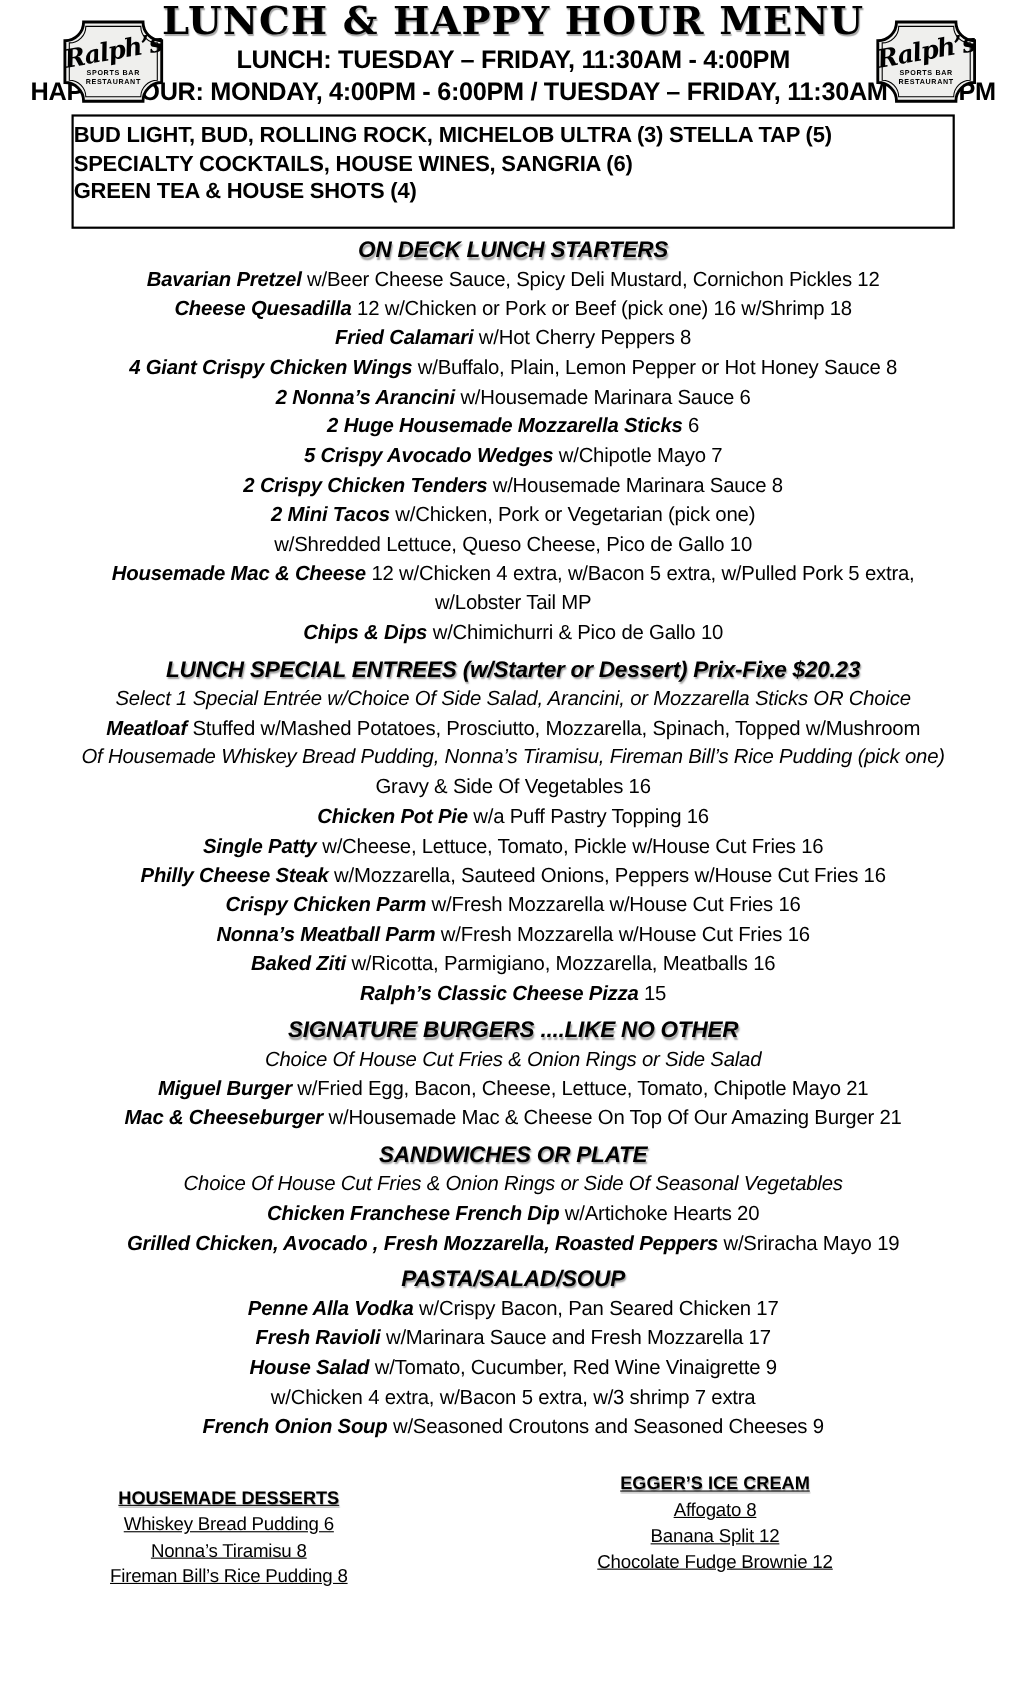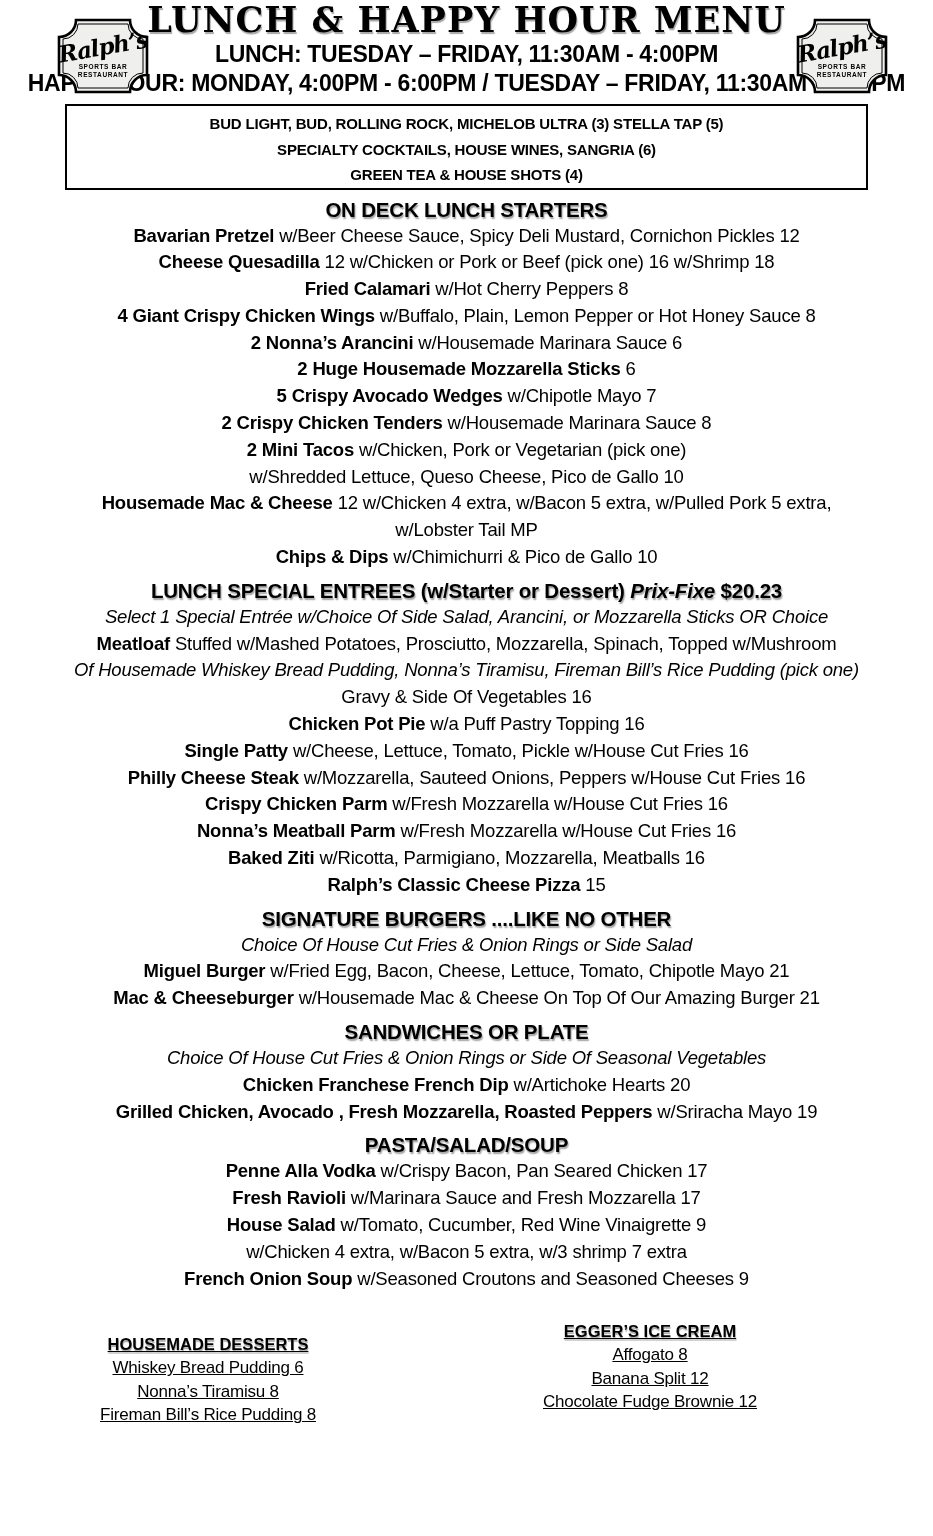--- a/index.html
+++ b/index.html
@@ -30,32 +30,32 @@
   .page-title {
     margin:0; text-align:center;
     font-family:"DejaVu Serif", serif; font-weight:bold; font-size:35px;
     line-height:40px; letter-spacing:1px;
     text-shadow:1px 1.5px 1px rgba(0,0,0,0.35);
   }
   .sched { text-align:center; font-weight:bold; font-size:23px; line-height:28.5px; letter-spacing:-0.3px; }
   
   .drinks-box {
     width:803px; margin:7px auto 0; border:2px solid #000;
-    padding:5px 0 0; text-align:center; font-weight:bold;
-    font-size:15px; line-height:25.5px; letter-spacing:-0.2px;
+    padding:5px 0 18px; text-align:left; font-weight:bold;
+    font-size:20px; line-height:25.5px; letter-spacing:-0.2px;
   }
   
   .sec-h {
     text-align:center; font-weight:bold; font-size:20.5px; line-height:26px;
     margin-top:7px; letter-spacing:-0.2px;
     text-shadow:1px 2px 1.5px rgba(0,0,0,0.38);
   }
   .line { text-align:center; font-size:18.5px; line-height:26.8px; letter-spacing:-0.2px; }
   .r  { font-weight:normal; }
-  .b  { font-weight:bold; }
+  .b  { font-weight:bold;font-style:italic; }
   .i  { font-style:italic; }
   .bi { font-weight:bold; font-style:italic; }
   
   .bottom { display:flex; align-items:flex-start; margin-top:28px;text-decoration:underline; }
   .col { text-align:center; }
   .col-left  { width:360px; margin-left:28px; padding-top:13px; }
   .col-right { width:480px; margin-left:22px; }
   .col-h {
     font-weight:bold; font-size:16.5px; line-height:23px;
     text-shadow:0.5px 1.5px 1px rgba(0,0,0,0.35);

